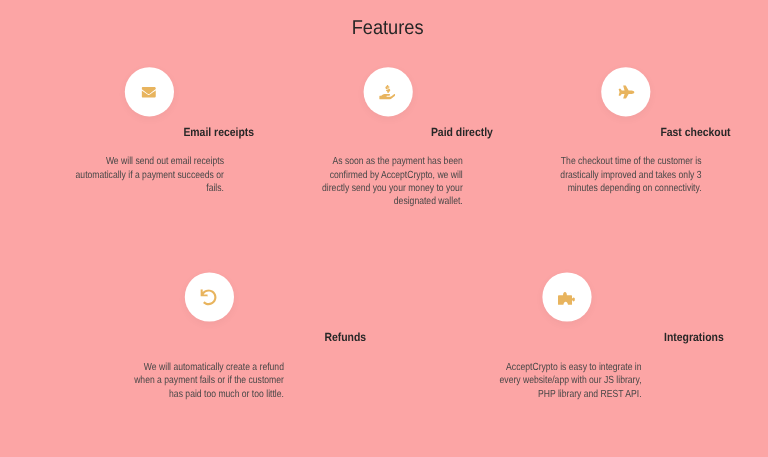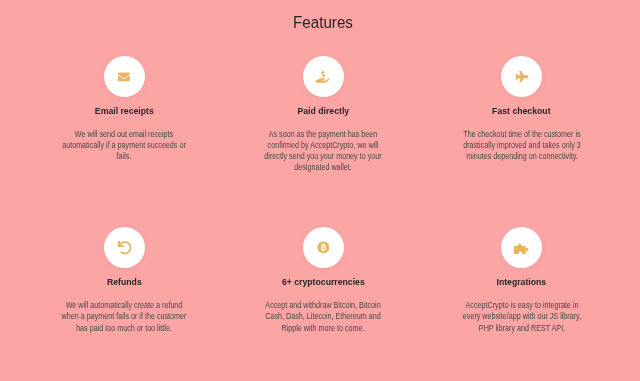--- a/index.html
+++ b/index.html
@@ -38,21 +38,21 @@
     top: 56px;
     left: 25px;
     width: 596px;
   }
   .row {
     display: flex;
   }
   .row + .row { margin-top: 54px; }
   .card {
     flex: 1 1 0;
-    text-align: center;
+    text-align: right;
     box-sizing: border-box;
   }
   .icon-circle {
     width: 41px;
     height: 41px;
     margin: 0 auto;
     border-radius: 50%;
     background: #ffffff;
     color: #e8b45e;
     box-shadow: 0 2px 7px rgba(0,0,0,0.045);
@@ -122,31 +122,20 @@
       <div class="card">
         <div class="icon-circle" style="color: rgb(232, 180, 94);">
           <svg width="13.6" height="13.6" viewBox="0 0 512 512" aria-hidden="true">
               <path fill="currentColor" d="M212.333 224.333H12c-6.627 0-12-5.373-12-12V12C0 5.373 5.373 0 12 0h48c6.627 0 12 5.373 12 12v78.112C117.773 39.279 184.26 7.47 258.175 8.007c136.906.994 246.448 111.623 246.157 248.532C504.041 393.258 393.12 504 256.333 504c-64.089 0-122.496-24.313-166.51-64.215-5.099-4.622-5.334-12.554-.467-17.42l33.967-33.967c4.474-4.474 11.662-4.717 16.401-.525C174.861 420.738 213.699 436 256.333 436c99.845 0 180-80.127 180-180 0-99.847-80.128-180-180-180-65.317 0-122.576 34.797-154.29 86.859h110.59c6.627 0 12 5.373 12 12v48c0 6.627-5.373 12-12 12z"></path>
             </svg>
         </div>
         <div class="card-title" style="color: rgb(39, 39, 39);">Refunds</div>
         <div class="card-desc" style="color: rgb(71, 71, 71);">We will automatically create a refund when a payment fails or if the customer has paid too much or too little.</div>
       </div>
 
-      <div class="card">
-        <div class="icon-circle" style="color: rgb(232, 180, 94);">
-          <svg width="12.8" height="12.8" viewBox="0 0 24 24" aria-hidden="true">
-              <circle cx="12" cy="12" r="11.2" fill="currentColor"></circle>
-              <path fill="#ffffff" d="M9.6 4.6h1.7v2.2H9.6zM12.4 4.6h1.7v2.2h-1.7zM9.6 17.2h1.7v2.2H9.6zM12.4 17.2h1.7v2.2h-1.7z"></path>
-              <path fill="#ffffff" d="M8 6.4h5.4c2 0 3.4 1.05 3.4 2.8 0 1.15-.65 1.95-1.5 2.3 1.15.3 1.95 1.15 1.95 2.6 0 1.9-1.5 3.1-3.7 3.1H8zm2.45 2v2.3h2.6c.85 0 1.4-.4 1.4-1.15s-.55-1.15-1.4-1.15zm0 4.15v2.6h2.85c.95 0 1.6-.5 1.6-1.3s-.65-1.3-1.6-1.3z"></path>
-            </svg>
-        </div>
-        <div class="card-title" style="color: rgb(39, 39, 39);">6+ cryptocurrencies</div>
-        <div class="card-desc" style="color: rgb(71, 71, 71);">Accept and withdraw Bitcoin, Bitcoin Cash, Dash, Litecoin, Ethereum and Ripple with more to come.</div>
-      </div>
 
       <div class="card">
         <div class="icon-circle" style="color: rgb(232, 180, 94);">
           <svg width="14.5" height="12.4" viewBox="0 0 14.5 12.4" aria-hidden="true">
               <path fill="currentColor" d="M4.2 4.0 0.7 4A0.7 0.7 0 0 0 0 4.7L0 11.7A0.7 0.7 0 0 0 0.7 12.4L4.5 12.4C4.5 10.7 5.3 9.5 6.4 9.5 7.5 9.5 8.3 10.7 8.3 12.4L11 12.4A0.7 0.7 0 0 0 11.7 11.7L11.7 8.4C12.4 8.4 13.2 8.9 13.2 9.7 13.2 8.9 13.9 8.4 14.5 8.4L14.5 6.6C13.9 6.6 13.2 6.1 13.2 5.3 13.2 6.1 12.4 6.6 11.7 6.6L11.7 4.7A0.7 0.7 0 0 0 11 4L7.4 4C7.4 2.6 6.9 1.4 5.8 1.4 4.7 1.4 4.2 2.6 4.2 4Z"></path>
             </svg>
         </div>
         <div class="card-title" style="color: rgb(39, 39, 39);">Integrations</div>
         <div class="card-desc" style="color: rgb(71, 71, 71);">AcceptCrypto is easy to integrate in every website/app with our JS library, PHP library and REST API.</div>
       </div>

